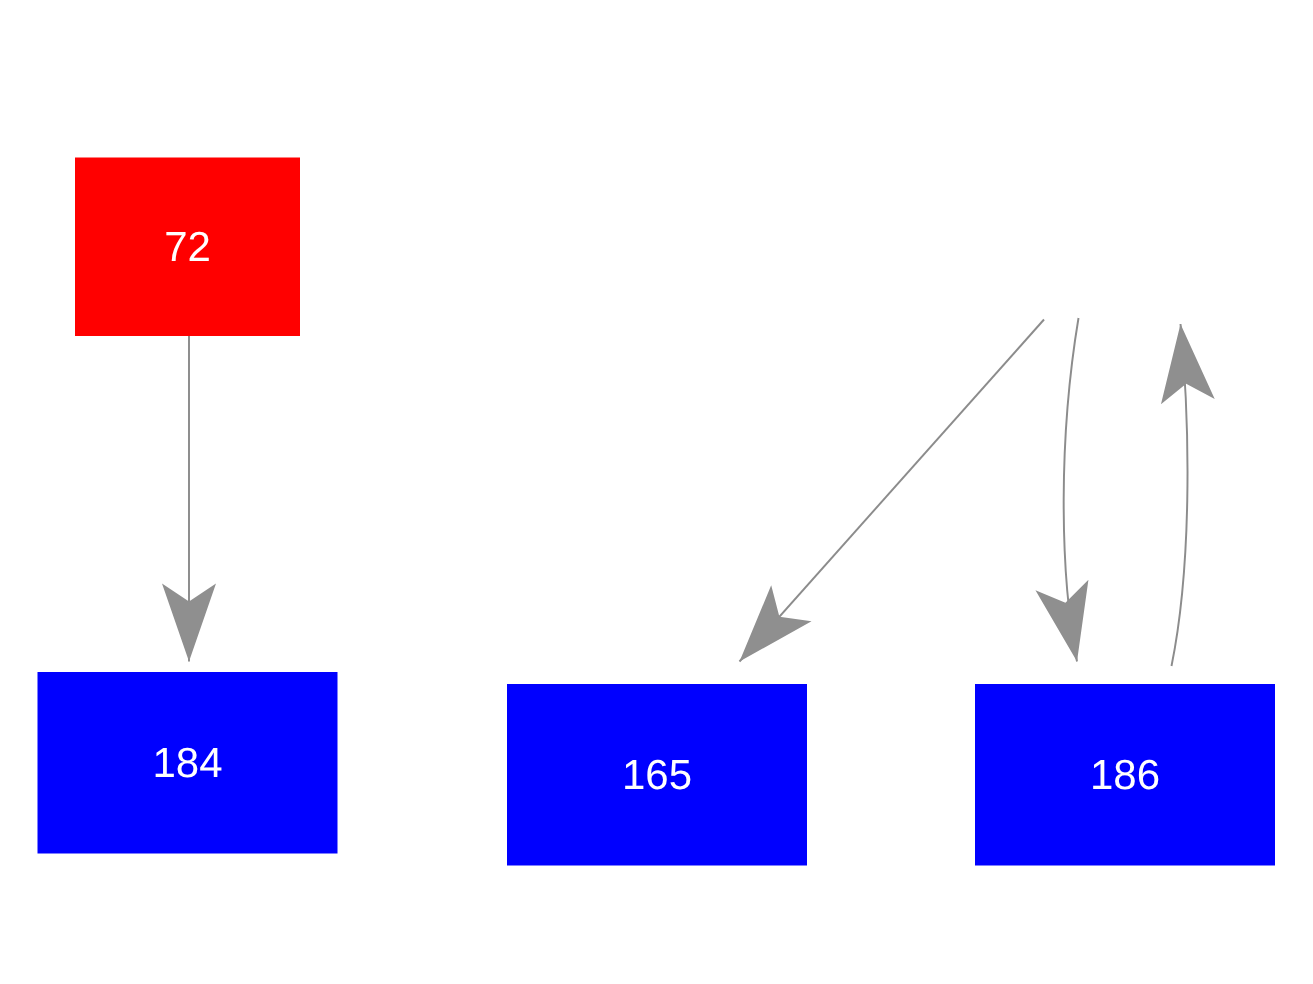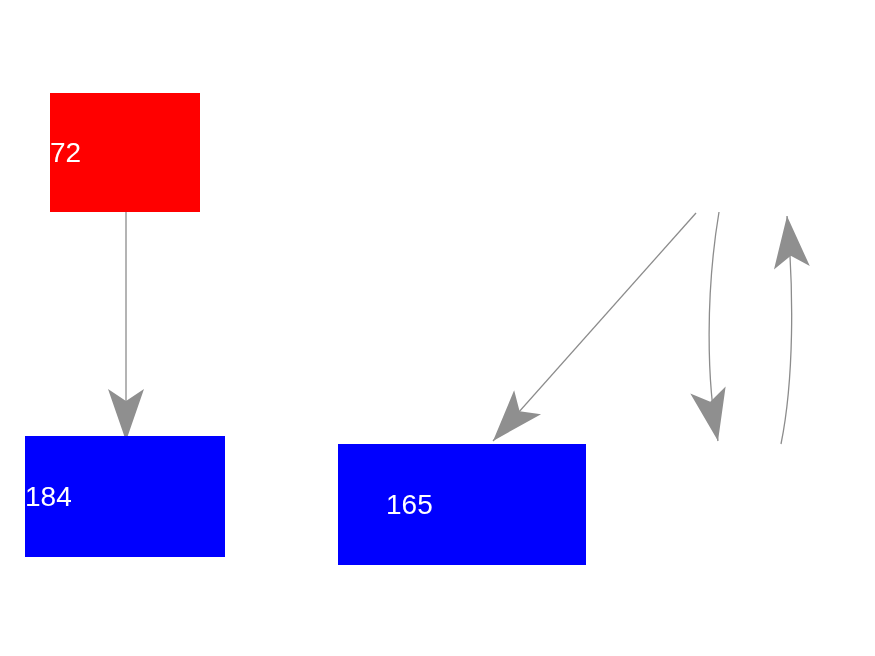--- a/index.html
+++ b/index.html
@@ -26,26 +26,27 @@
     position: absolute;
     left: 0;
     top: 0;
     width: 875px;
     height: 656px;
   }
   .graph-node {
     position: absolute;
     display: flex;
     align-items: center;
-    justify-content: flex-start;
+    justify-content: center;
     color: #ffffff;
     font-size: 28px;
     line-height: 1;
     cursor: pointer;
     user-select: none;
+    margin-top: 12px;
   }
   .graph-node .node-label {
     pointer-events: none;
   }
 </style>
 </head>
 <body>
 
 <div class="canvas">
   <svg class="edge-layer" id="edge-layer" width="875" height="656" viewBox="0 0 875 656" xmlns="http://www.w3.org/2000/svg">
@@ -59,17 +60,20 @@
       <path d="M 719 212 C 706 290 706 380 718 441" fill="none" stroke="#8c8c8c" stroke-width="1.3" marker-end="url(#arrowhead)"></path>
       <path d="M 781 444 C 794 380 794 290 787 216" fill="none" stroke="#8c8c8c" stroke-width="1.3" marker-end="url(#arrowhead)"></path>
     </svg>
   <div class="node-layer" id="node-layer">
       <div class="graph-node" style="left: 50px; top: 93px; width: 150px; height: 119px; background: rgb(255, 0, 0); color: rgb(255, 255, 255);">
         <span class="node-label">72</span>
       </div>
       <div class="graph-node" style="left: 25px; top: 436px; width: 200px; height: 121px; background: rgb(0, 0, 255); color: rgb(255, 255, 255);">
         <span class="node-label">184</span>
       </div>
-      <div class="graph-node" style="left: 338px; top: 444px; width: 200px; height: 121px; background: rgb(0, 0, 255); color: rgb(255, 255, 255); padding-left: 48px;">
+      <div class="graph-node" style="left: 338px; top: 444px; width: 200px; height: 121px; background: rgb(0, 0, 255); color: rgb(255, 255, 255);">
         <span class="node-label">165</span>
+      </div>
+      <div class="graph-node" style="left: 650px; top: 444px; width: 200px; height: 121px; background: rgb(0, 0, 255); color: rgb(255, 255, 255);">
+        <span class="node-label">186</span>
       </div>
     </div>
 </div>
 
 </body></html>

